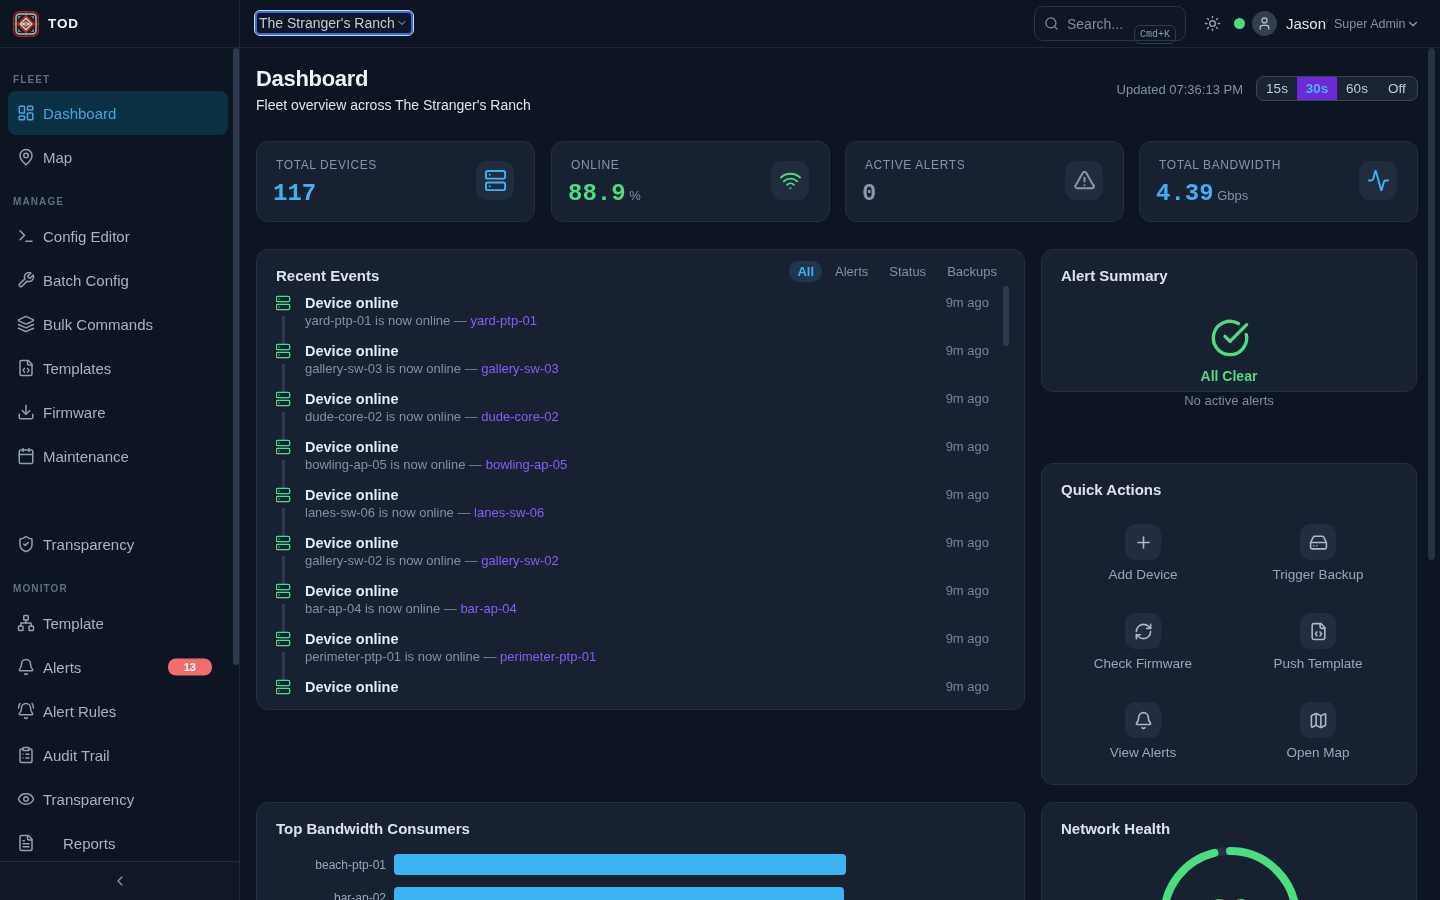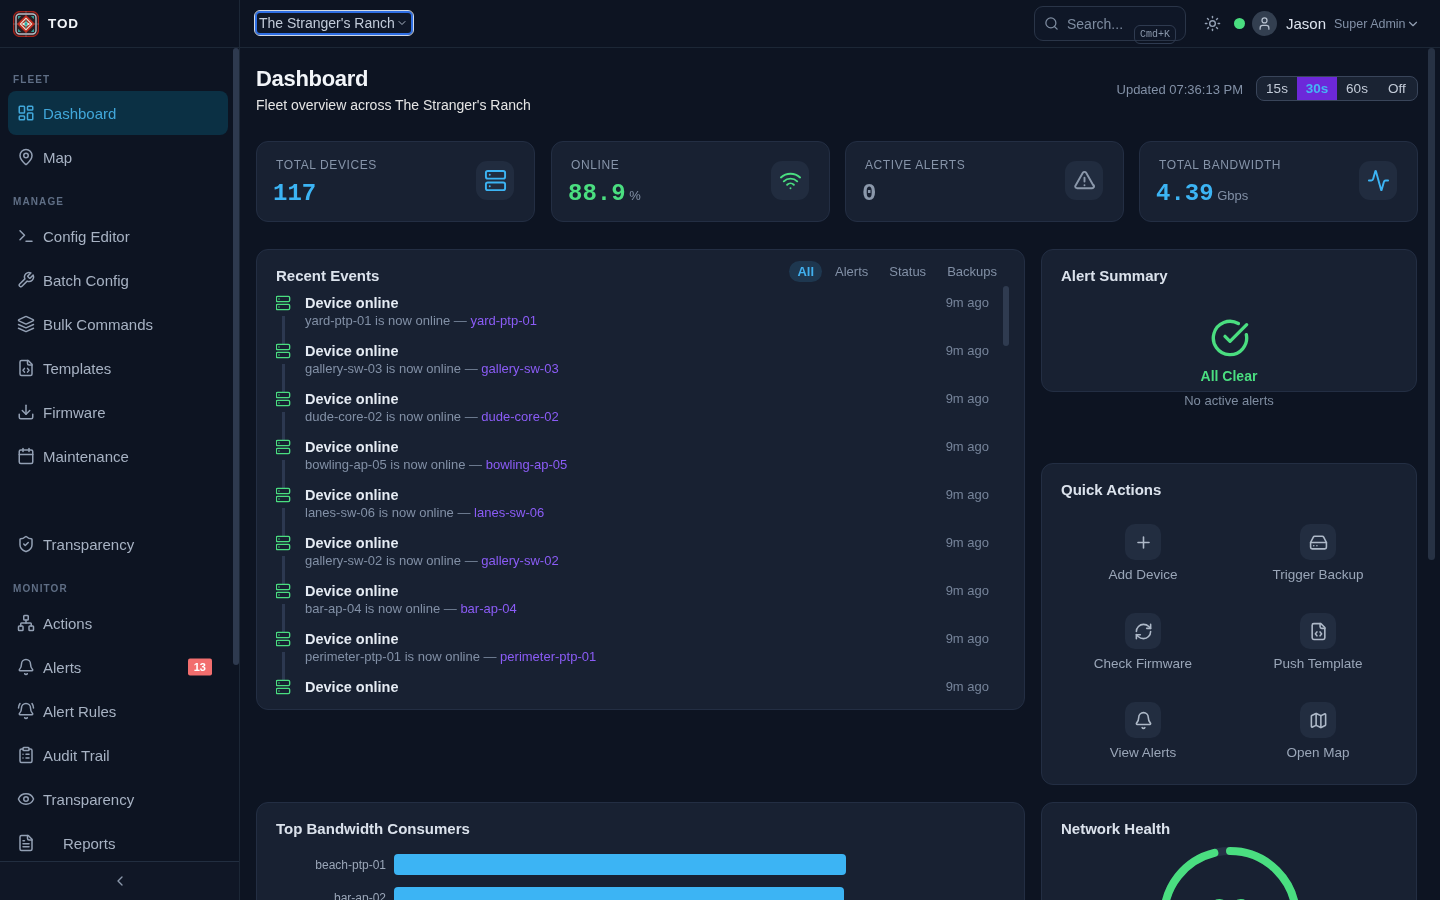--- a/index.html
+++ b/index.html
@@ -13,21 +13,21 @@
   
   #sidebar { position:absolute; left:0; top:0; width:240px; height:900px; background:#0d1422; border-right:1px solid #1c2736; }
   #sb-head { position:absolute; left:0; top:0; width:239px; height:48px; border-bottom:1px solid #1c2736; }
   #sb-scroll { position:absolute; left:233px; top:48px; width:6px; height:617px; background:#2e3a4f; border-radius:3px; }
   .sb-label { position:absolute; left:13px; font-size:10px; font-weight:700; letter-spacing:1.1px; color:#5f6e85; }
   .nav-item { position:absolute; left:8px; width:220px; height:44px; border-radius:8px; color:#a7b2c3; font-size:15px; display:flex; align-items:center; }
   .nav-item .nico { margin-left:9px; width:18px; height:18px; color:#93a0b4; }
   .nav-item .ntext { margin-left:8px; }
   .nav-item.active { background:#0b3044; color:#41a7da; }
   .nav-item.active .nico { color:#41a7da; }
-  .badge { position:absolute; right:16px; top:50%; transform:translateY(-50%); background:#f26e6e; color:#fff; font-size:11px; font-weight:700; border-radius:2px; padding:2px 6px; line-height:13px; }
+  .badge { position:absolute; right:16px; top:50%; transform:translateY(-50%); background:#f26e6e; color:#fff; font-size:11px; font-weight:700; border-radius:8px; padding:2px 16px; line-height:13px; }
   #sb-foot { position:absolute; left:0; bottom:0; width:239px; height:39px; border-top:1px solid #222e40; background:#101726; display:flex; align-items:center; justify-content:center; color:#8b98ab; }
 
   
   #topbar { position:absolute; left:240px; top:0; width:1200px; height:48px; background:#0d1422; border-bottom:1px solid #1c2736; }
   #site-select { position:absolute; left:255px; top:11px; width:158px; height:24px; white-space:nowrap; background:#0f1727; border:2px solid #2f6fe4; outline:1.5px solid #cfd8e6; border-radius:5px; color:#c2cbd9; font-size:14px; display:flex; align-items:center; padding:0 3px 0 2px; }
   #site-select .chev { margin-left:auto; width:12px; height:12px; color:#aab4c4; }
   #searchbox { position:absolute; left:1034px; top:6px; width:152px; height:35px; background:#0f1727; border:1px solid #2a3548; border-radius:9px; display:flex; align-items:center; padding:0 9px; }
   #searchbox .sic { width:15px; height:15px; color:#7e8ca0; }
   #searchbox .stext { margin-left:8px; color:#7e8ca0; font-size:14px; }
   #searchbox .skbd { margin-left:auto; border:1px solid #2f3b50; border-radius:6px; font-family:"Liberation Mono",monospace; font-size:10px; color:#8b98ab; padding:3px 5px;margin-top:21px; }
@@ -239,21 +239,21 @@
 
     <div class="sb-label" style="top:583px;">MONITOR</div>
     <div class="nav-item" style="top:601px;">
       <svg class="ic nico" viewBox="0 0 24 24">
           <rect x="16" y="16" width="6" height="6" rx="1"></rect>
           <rect x="2" y="16" width="6" height="6" rx="1"></rect>
           <rect x="9" y="2" width="6" height="6" rx="1"></rect>
           <path d="M5 16v-3a1 1 0 0 1 1-1h12a1 1 0 0 1 1 1v3"></path>
           <path d="M12 12V8"></path>
         </svg>
-      <span class="ntext">Actions</span>
+      <span class="ntext">Template</span>
     </div>
     <div class="nav-item" style="top:645px;">
       <svg class="ic nico" viewBox="0 0 24 24">
           <path d="M10.268 21a2 2 0 0 0 3.464 0"></path>
           <path d="M3.262 15.326A1 1 0 0 0 4 17h16a1 1 0 0 0 .74-1.673C19.41 13.956 18 12.499 18 8A6 6 0 0 0 6 8c0 4.499-1.411 5.956-2.738 7.326"></path>
         </svg>
       <span class="ntext">Alerts</span>
       <span class="badge">13</span>
     </div>
     <div class="nav-item" style="top:689px;">

